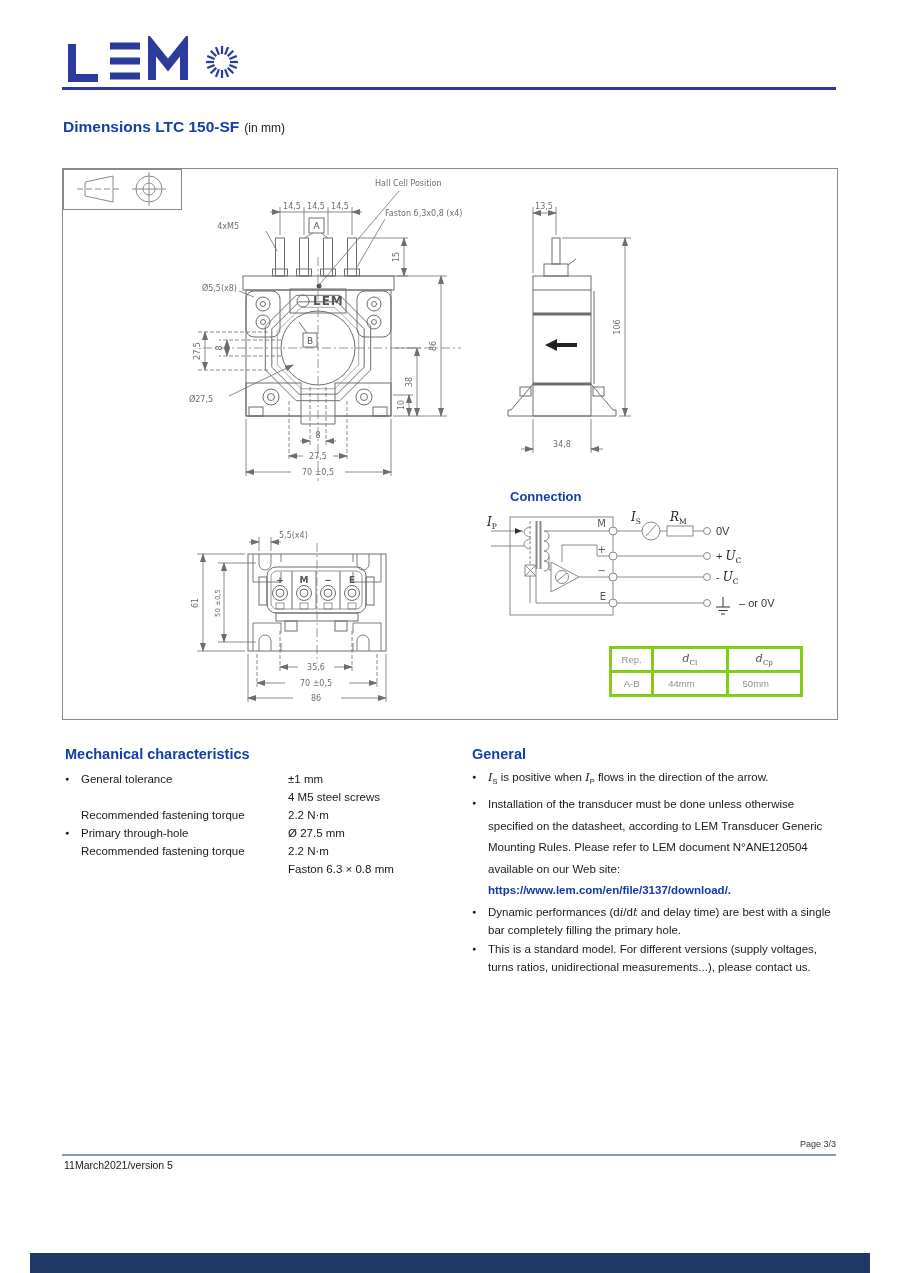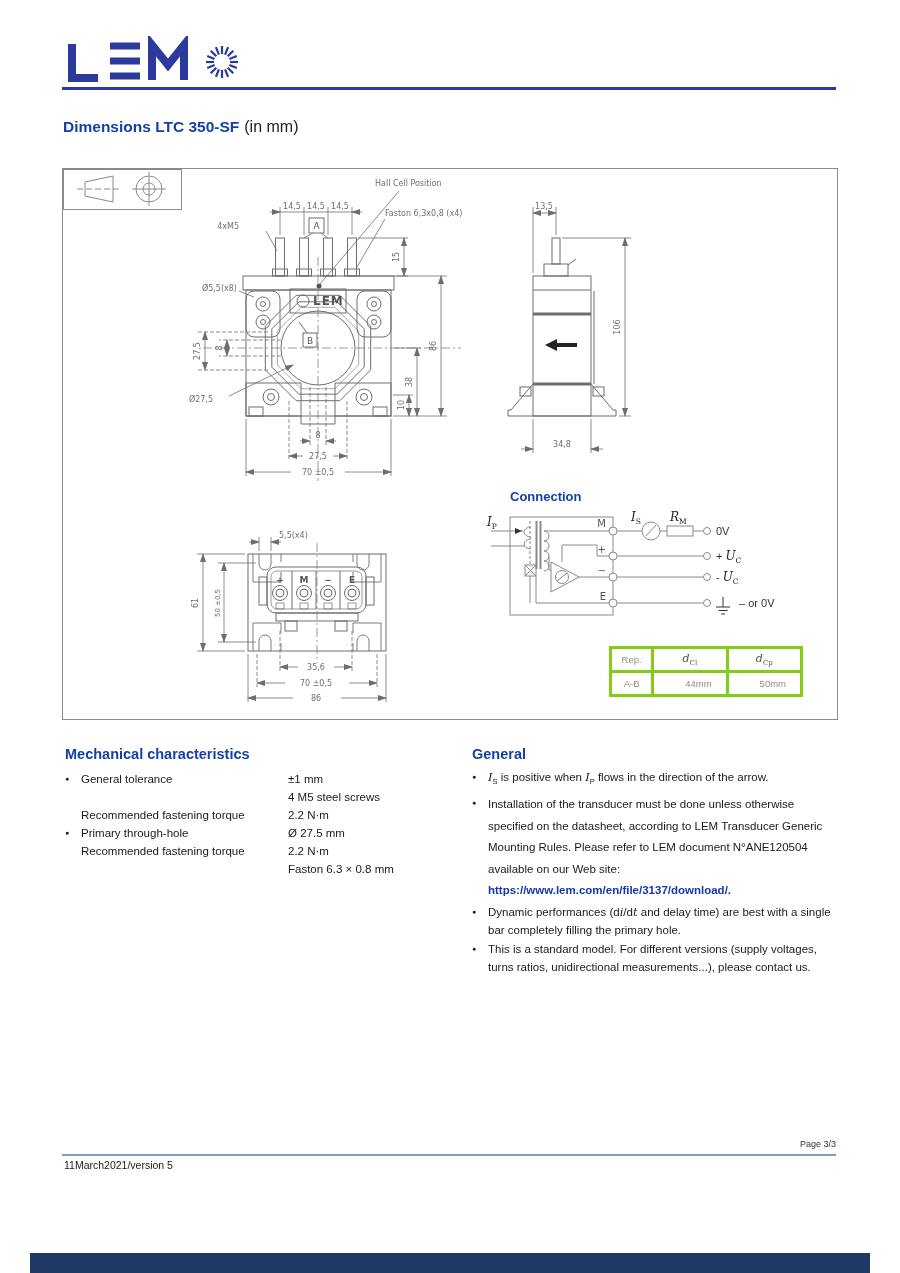--- a/index.html
+++ b/index.html
@@ -2,42 +2,42 @@
 <html><head>
 <meta charset="utf-8">
 <style>
   html,body{margin:0;padding:0;background:#ffffff;}
   .page{position:relative;width:900px;height:1273px;background:#fff;overflow:hidden;
         font-family:"Liberation Sans",sans-serif;color:#222;}
   
   .logo-svg{position:absolute;left:62px;top:36px;}
   .head-rule{position:absolute;left:62px;top:87px;width:774px;height:2.5px;background:#2B3A9B;}
   .doc-title{position:absolute;left:63px;top:118px;font-size:15.5px;font-weight:bold;color:#1540A8;}
-  .doc-title .suffix{font-size:16px;font-weight:normal;color:#222;margin-left:5px;}
+  .doc-title .suffix{font-size:12px;font-weight:normal;color:#222;margin-left:5px;}
   
   .frame{position:absolute;left:62px;top:168px;width:774px;height:550px;border:1px solid #8a8a8a;}
   .frame svg{position:absolute;left:0;top:0;}
   text{font-family:"DejaVu Sans",sans-serif;fill:#6e6e6e;}
   .dim{font-size:8px;}
   .dim-sm{font-size:7px;}
   .datum{font-size:9px;fill:#555;}
   .conn-title{font-size:13px;font-weight:bold;fill:#1540A8;font-family:"Liberation Sans",sans-serif;}
   .conn-lbl{font-size:10px;fill:#555;}
   .conn-out{font-size:11px;fill:#333;font-family:"Liberation Sans",sans-serif;}
   .ser{font-family:"DejaVu Serif",serif;font-style:italic;font-size:12px;fill:#222;}
   .ser-sub{font-family:"DejaVu Serif",serif;font-size:7.5px;fill:#222;}
   .lemplate{font-size:12px;font-weight:bold;fill:#555;letter-spacing:1px;}
   .tlabel{font-size:9px;font-weight:bold;fill:#555;}
   
   .ctable{position:absolute;left:546px;top:477px;width:194px;border-collapse:collapse;
           font-size:9.5px;color:#8f8f8f;}
   .ctable td{border:3px solid #84cc16;height:21px;text-align:center;padding:0 4px;}
   .ctable .dcell{font-family:"DejaVu Serif",serif;font-style:italic;font-size:11px;color:#555;}
   .ctable .dcell sub{font-size:7px;font-style:normal;}
-  .ctable .val{display:flex;justify-content:flex-end;padding:0 10px;}
+  .ctable .val{display:flex;justify-content:flex-start;padding:0 10px;}
   
   .sec-title{position:absolute;font-size:14.5px;font-weight:bold;color:#1540A8;}
   .mech{position:absolute;left:65px;top:770px;width:395px;font-size:11.5px;color:#1a1a1a;}
   .mrow{display:flex;line-height:18px;padding-left:16px;position:relative;}
   .mrow.bulleted::before{content:"●";position:absolute;left:0;top:0;font-size:7px;line-height:18px;color:#1a1a1a;}
   .mlabel{width:207px;flex:none;}
   .remarks{position:absolute;left:472px;top:768px;width:368px;font-size:11.5px;color:#1a1a1a;}
   .ritem{position:relative;padding-left:16px;line-height:18px;margin:0 0 1px 0;}
   .ritem::before{content:"●";position:absolute;left:0;top:0;font-size:7px;line-height:18px;color:#1a1a1a;}
   .ritem.loose{line-height:21.5px;margin-top:3px;}
@@ -75,21 +75,21 @@
       <line x1="154.3" y1="20.3" x2="148.7" y2="14.7"></line>
         <line x1="156.9" y1="18.6" x2="153.9" y2="11.2"></line>
       <line x1="160" y1="18" x2="160" y2="10"></line>
         <line x1="163.1" y1="18.6" x2="166.1" y2="11.2"></line>
       <line x1="165.7" y1="20.3" x2="171.3" y2="14.7"></line>
         <line x1="167.4" y1="22.9" x2="174.8" y2="19.9"></line>
     </g>
   </svg>
   <div class="head-rule"></div>
   <div class="doc-title">
-    <span>Dimensions LTC 350-SF</span><span class="suffix">(in mm)</span>
+    <span>Dimensions LTC 150-SF</span><span class="suffix">(in mm)</span>
   </div>
 
   <div class="frame">
     <svg width="774" height="550" viewBox="0 0 774 550">
       <defs>
         <marker id="ar" markerWidth="9" markerHeight="6" refX="8" refY="3" orient="auto" markerUnits="userSpaceOnUse">
           <path d="M0,0 L9,3 L0,6 z" fill="#6e6e6e"></path>
           </marker>
         <marker id="as" markerWidth="9" markerHeight="6" refX="1" refY="3" orient="auto" markerUnits="userSpaceOnUse">
           <path d="M9,0 L0,3 L9,6 z" fill="#6e6e6e"></path>

